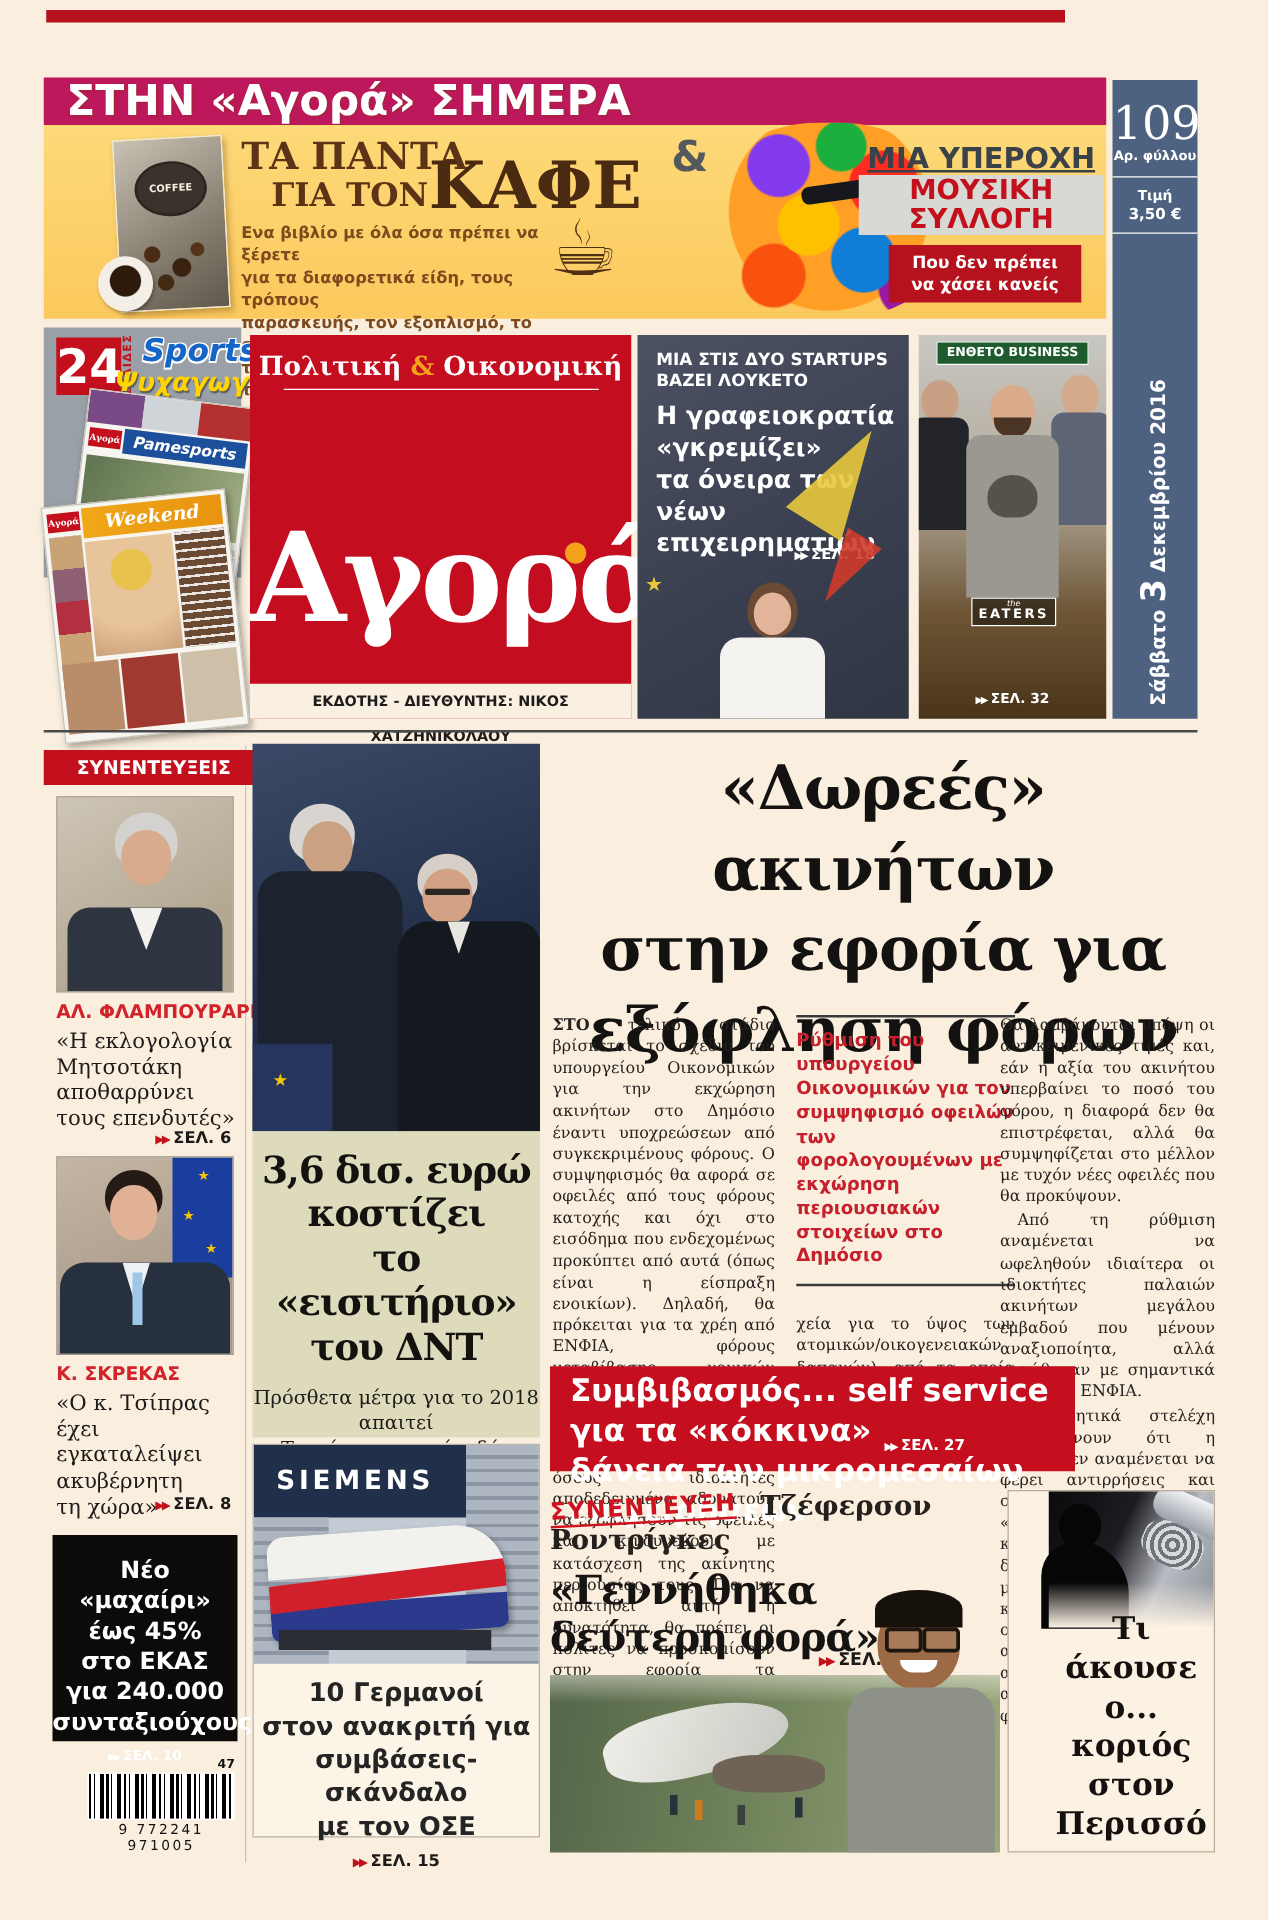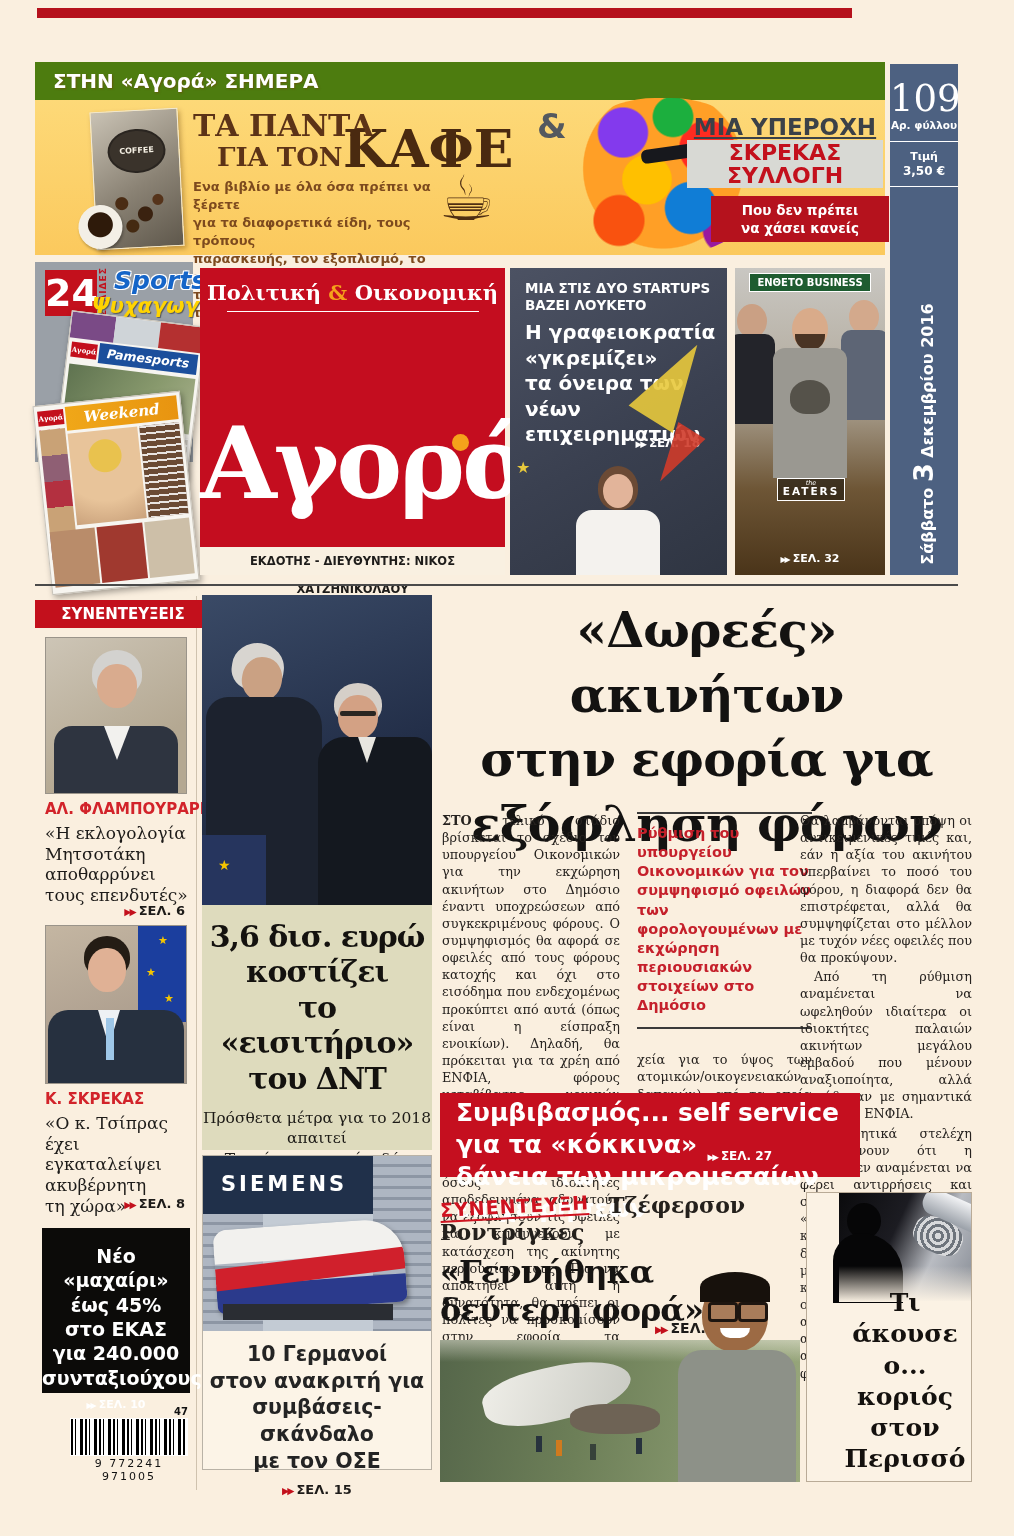--- a/index.html
+++ b/index.html
@@ -7,21 +7,21 @@
   .page{position:relative;width:1014px;height:1536px;background:#faefdf;overflow:hidden;margin:0 auto;}
   .abs{position:absolute;}
   .serif{font-family:"DejaVu Serif",serif;}
   .pre{white-space:pre-line;}
   .ctr{text-align:center;}
   .b{font-weight:bold;}
   .pref{font-weight:bold;color:#1d1b19;}
   .pref .arr{color:#c3101c;font-size:.72em;letter-spacing:-2px;margin-right:4px;}
   .pref.white, .pref.white .arr{color:#fff;}
   
-  .kicker{background:#4d7c0f;color:#fff;font-weight:bold;font-size:20px;line-height:38px;padding-left:18px;text-shadow:1px 1px 2px rgba(120,60,0,.5);}
+  .kicker{background:#be185d;color:#fff;font-weight:bold;font-size:34px;line-height:38px;padding-left:18px;text-shadow:1px 1px 2px rgba(120,60,0,.5);}
   .yellowpanel{background:linear-gradient(180deg,#fdd978,#fbc95d);}
   .brown{color:#5c3317;}
   .coffee-body{color:#7d4a1e;font-weight:bold;font-size:13px;line-height:1.38;}
   .redtag{background:#b5121d;color:#fff;font-weight:bold;font-size:13.5px;line-height:1.35;}
   .graystrip{background:#4d6181;color:#fff;}
   .photo-border{border:1px solid #9a948a;}
   .colp{font-family:"DejaVu Serif",serif;font-size:12.8px;line-height:1.34;text-align:justify;color:#26221f;margin:0;}
   .indent{text-indent:14px;}
   .pull{color:#c5202b;font-weight:bold;font-size:14.5px;line-height:1.32;}
   .quote{font-family:"DejaVu Serif",serif;font-size:17px;line-height:1.22;color:#1d1b19;}
@@ -66,23 +66,23 @@
         radial-gradient(circle at 42% 52%,#f5c01b 0 17%,transparent 18%),
         radial-gradient(circle at 64% 70%,#1f7ac4 0 15%,transparent 16%),
         radial-gradient(circle at 28% 78%,#e2571f 0 13%,transparent 14%),
         radial-gradient(circle at 82% 84%,#8a1f8f 0 11%,transparent 12%),
         radial-gradient(circle at 50% 45%,#f2a13c 0 60%,transparent 61%);">
         <div class="abs" style="left:78px;top:48px;width:64px;height:14px;background:#17181c;border-radius:6px;transform:rotate(-8deg);"></div>
       </div>
 
       <div class="abs b ctr" style="left:656px;top:14px;width:188px;font-size:23px;color:#3b4148;text-decoration:underline;">ΜΙΑ ΥΠΕΡΟΧΗ</div>
       <div class="abs" style="left:652px;top:40px;width:196px;height:48px;background:#d8d9d4;"></div>
-      <div class="abs b ctr pre" style="left:652px;top:41px;width:196px;font-size:22px;line-height:23px;color:#c3101c;">ΣΚΡΕΚΑΣ
+      <div class="abs b ctr pre" style="left:652px;top:41px;width:196px;font-size:22px;line-height:23px;color:#c3101c;">ΜΟΥΣΙΚΗ
 ΣΥΛΛΟΓΗ</div>
-      <div class="abs redtag ctr pre" style="left:676px;top:96px;width:150px;padding:5px 14px;">Που δεν πρέπει
+      <div class="abs redtag ctr pre" style="left:676px;top:96px;width:150px;padding:5px 2px;">Που δεν πρέπει
 να χάσει κανείς</div>
     </div>
   </div>
 
   <div class="abs graystrip" style="left:890px;top:64px;width:68px;height:511px;">
     <div class="ctr serif" style="font-size:37px;margin-top:16px;line-height:1;">109</div>
     <div class="ctr b" style="font-size:10.5px;margin-top:2px;">Αρ. φύλλου</div>
     <div style="border-top:1.5px solid #fff;margin:10px 0 8px;"></div>
     <div class="ctr b" style="font-size:11px;">Τιμή</div>
     <div class="ctr b" style="font-size:12px;margin-top:1px;">3,50 €</div>

